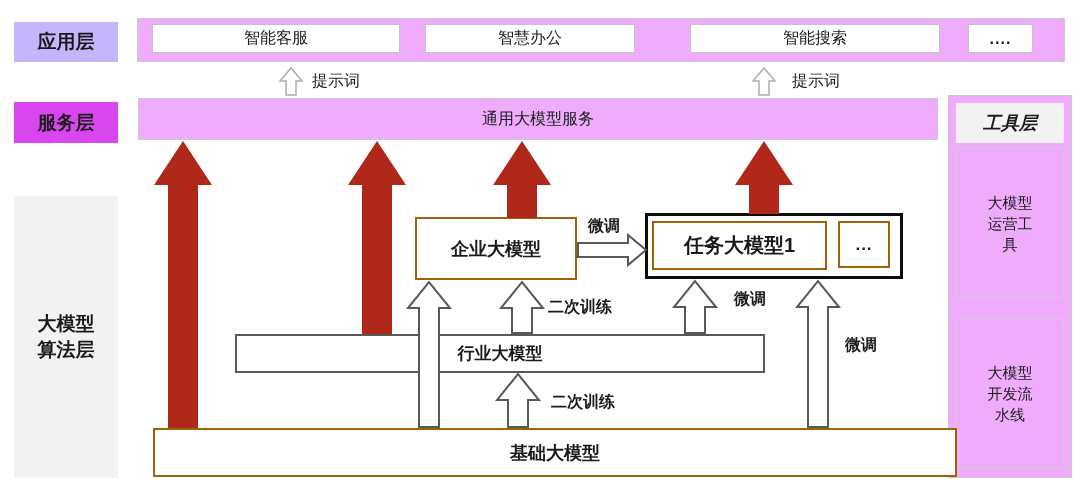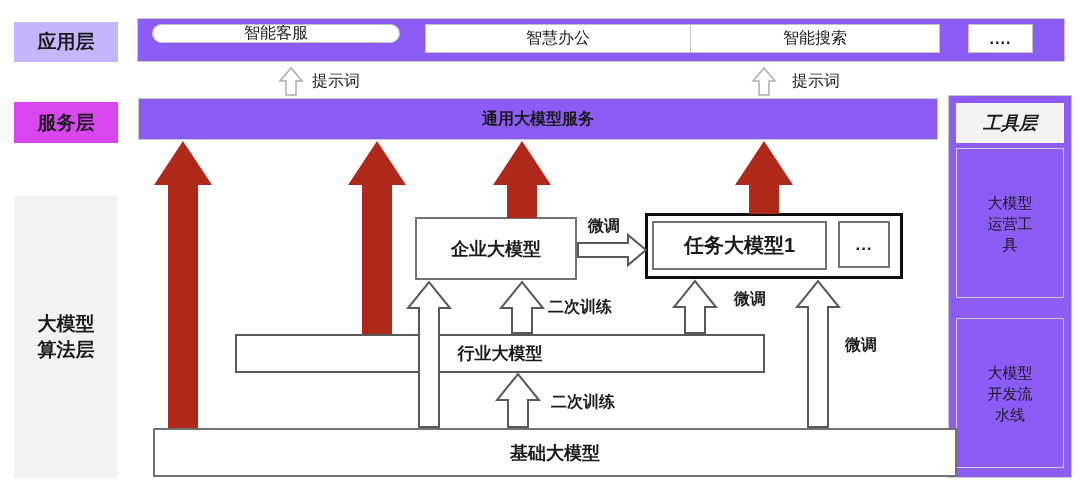--- a/index.html
+++ b/index.html
@@ -2,41 +2,41 @@
 <html><head>
 <meta charset="utf-8">
 <style>
   html,body{margin:0;padding:0;background:#ffffff;}
   body{width:1080px;height:492px;position:relative;overflow:hidden;
        font-family:"Liberation Sans","DejaVu Sans",sans-serif;color:#1a1a1a;}
   .abs{position:absolute;box-sizing:border-box;}
   .center{display:flex;align-items:center;justify-content:center;text-align:center;}
   .pre{white-space:pre-line;}
   .layer-label{background:#F2F2F2;font-weight:bold;font-size:19px;}
-  .thin-box{border:1.5px solid #C9C9C9;background:#8b5cf6;font-weight:bold;}
+  .thin-box{border:1.5px solid #C9C9C9;background:#f0abfc;}
   .item-box{border:1px solid #C4C4C4;background:#ffffff;font-size:16px;}
-  .dark-box{border:2px solid #737373;background:#ffffff;font-weight:bold;}
+  .dark-box{border:2px solid #a16207;background:#ffffff;font-weight:bold;}
   .task-outer{border:3px solid #0d0d0d;background:#ffffff;}
   .arrow-label{font-weight:bold;font-size:16px;}
   .prompt-label{font-size:16px;}
   svg.overlay{position:absolute;left:0;top:0;pointer-events:none;}
   .white-arrow{fill:#ffffff;stroke:#595959;stroke-width:2;}
   .prompt-arrow{fill:#ffffff;stroke:#ADADAD;stroke-width:1.5;}
 </style>
 </head>
 <body>
 
 <div class="abs layer-label center" style="left: 14px; top: 22px; width: 104px; height: 40px; background: #c4b5fd;">应用层</div>
 <div class="abs layer-label center" style="left: 14px; top: 102px; width: 104px; height: 41px; background: #d946ef;">服务层</div>
 <div class="abs layer-label center pre" style="left: 14px; top: 196px; width: 104px; height: 282px; line-height: 1.35; background: rgb(242, 242, 242);">大模型
 算法层</div>
 
 <div class="abs thin-box" style="left:137px;top:18px;width:928px;height:44px;"></div>
-<div class="abs item-box center" style="left:152px;top:24px;width:248px;height:19px;border-radius:11px;">智能客服</div>
-<div class="abs item-box center" style="left:425px;top:24px;width:266px;height:29px;">智慧办公</div>
+<div class="abs item-box center" style="left:152px;top:24px;width:248px;height:29px;">智能客服</div>
+<div class="abs item-box center" style="left:425px;top:24px;width:210px;height:29px;">智慧办公</div>
 <div class="abs item-box center" style="left:690px;top:24px;width:250px;height:29px;">智能搜索</div>
 <div class="abs item-box center" style="left:968px;top:24px;width:65px;height:29px;font-weight:bold;letter-spacing:1px;">....</div>
 
 <div class="abs prompt-label" style="left:312px;top:71px;">提示词</div>
 <div class="abs prompt-label" style="left:792px;top:71px;">提示词</div>
 
 <div class="abs thin-box center" style="left:138px;top:98px;width:800px;height:42px;font-size:16px;">通用大模型服务</div>
 
 <div class="abs thin-box" style="left:948px;top:95px;width:124px;height:383px;"></div>
 <div class="abs layer-label center" style="left: 956px; top: 103px; width: 108px; height: 40px; font-size: 18px; background: rgb(242, 242, 242); font-style: italic;">工具层</div>

